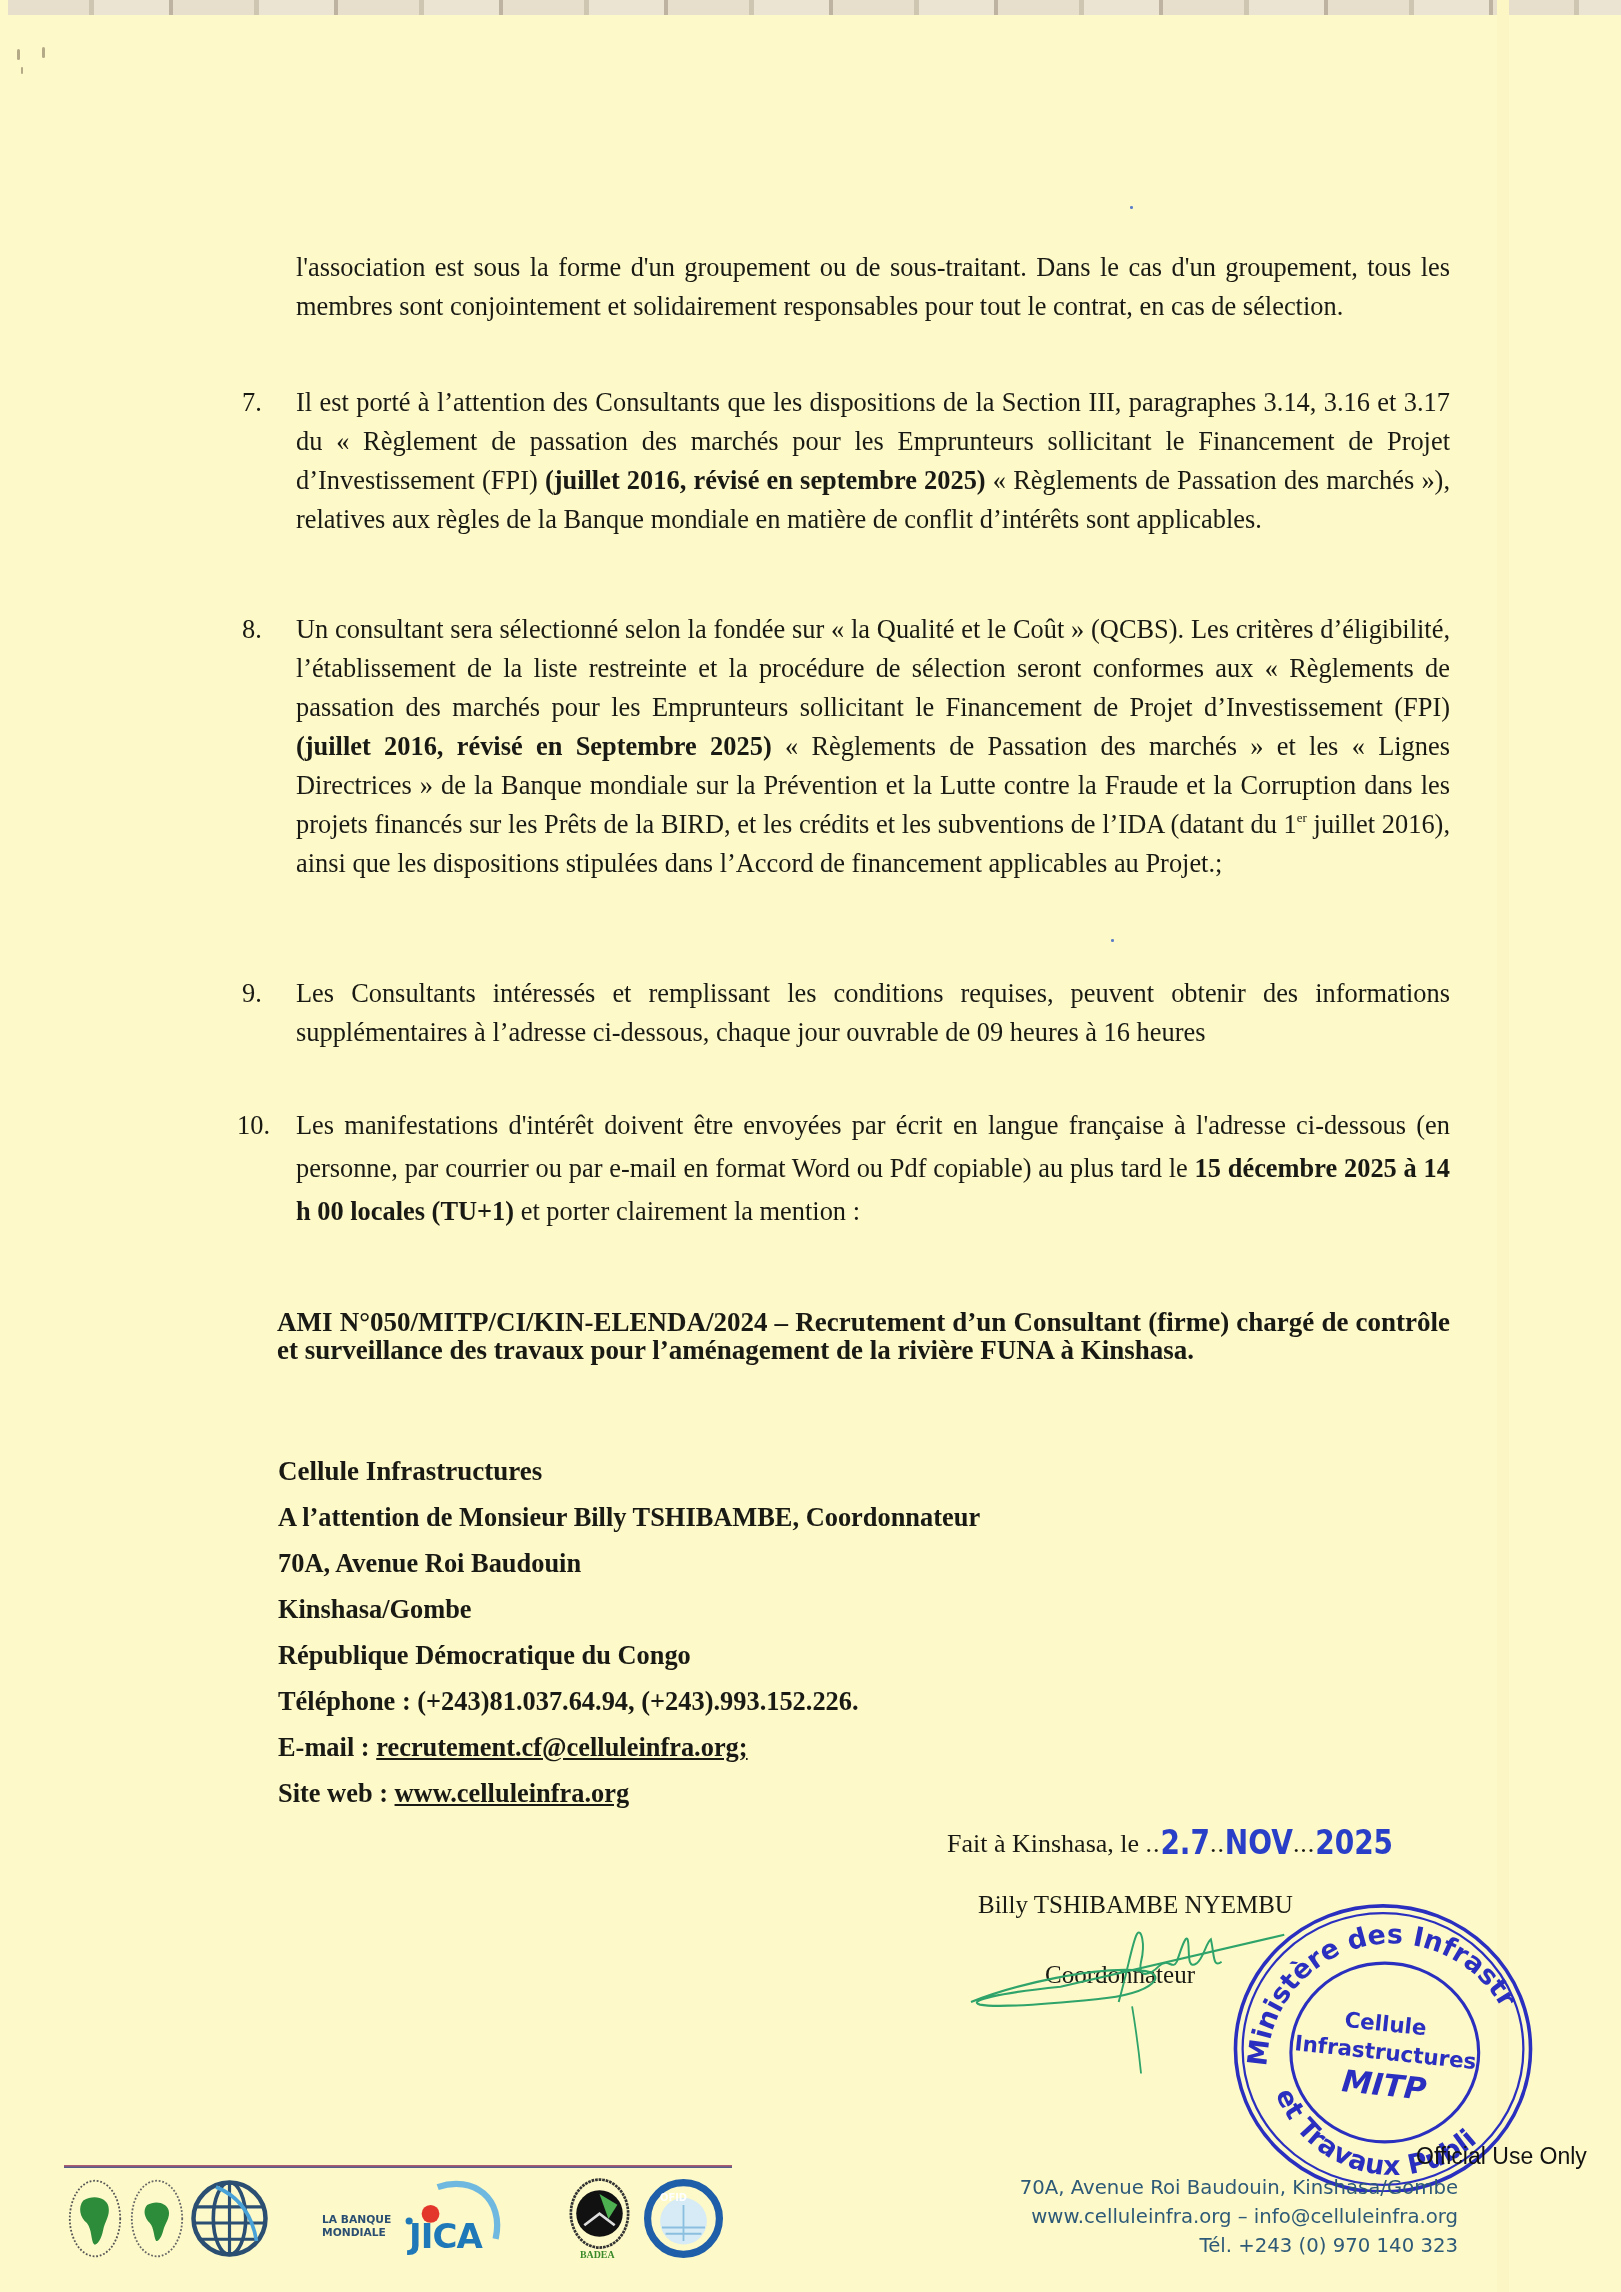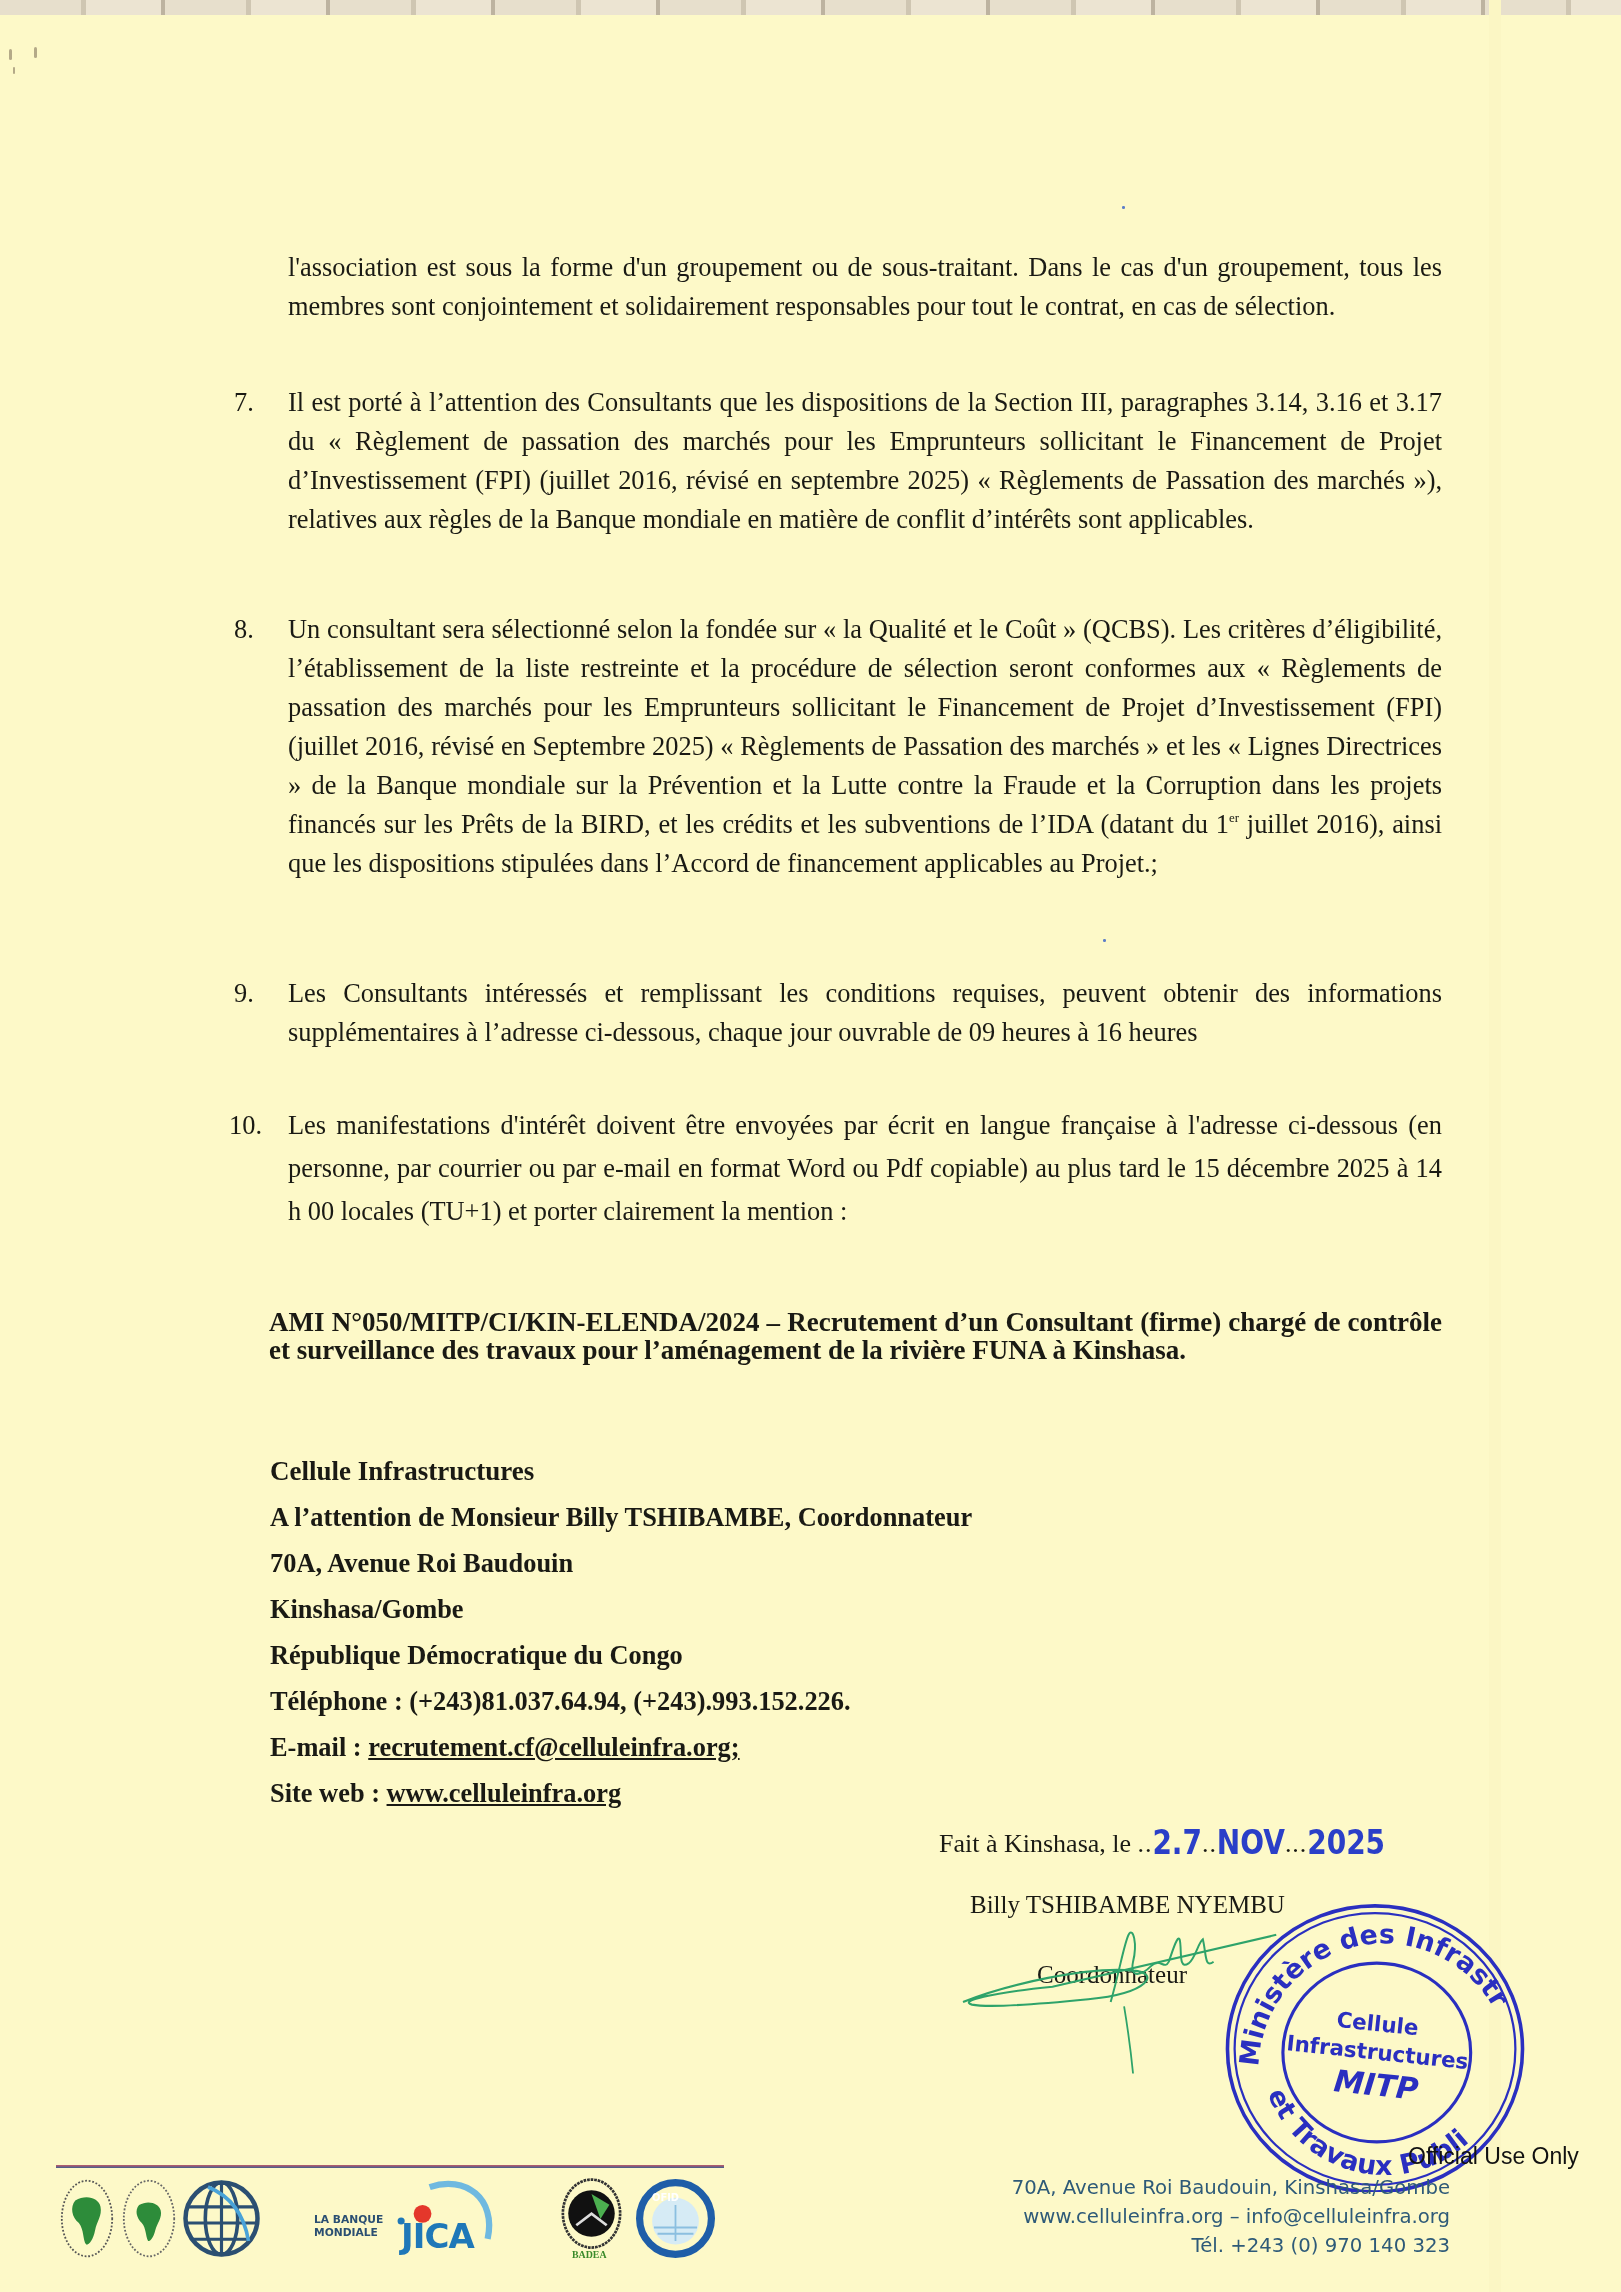--- a/index.html
+++ b/index.html
@@ -7,31 +7,31 @@
     width: 1621px; height: 2293px; position: relative; overflow: hidden;
     background: #fdf9c8;
     font-family: "Liberation Serif", "DejaVu Serif", serif;
     color: #1a1a14;
   }
   .topstrip {
     position: absolute; left: 0; top: 0; width: 1621px; height: 15px;
     background: repeating-linear-gradient(90deg, #e7dfcc 0 81px, #cfc6b2 81px 86px, #ece4d2 86px 161px, #bdb3a0 161px 165px);
   }
   .rightedge { position: absolute; right: 0; top: 0; width: 12.5px; height: 2293px; background: #fbf6c4; }
-  .page { position: absolute; left: 0; top: 0; width: 1501px; height: 2293px; }
+  .page { position: absolute; left: 8px; top: 0; width: 1501px; height: 2293px; }
 
   .para { position: absolute; left: 288px; width: 1154px; font-size: 26.4px; line-height: 39px; text-align: justify; }
   .para .num { position: absolute; left: -54px; top: 0; width: 45px; }
   .cont { top: 248px; }
   .p7 { top: 383px; }
   .p8 { top: 610px; }
   .p9 { top: 974px; }
   .p10 { top: 1104px; line-height: 43px; }
   .p10 .num { left: -59px; }
-  b, .bold { font-weight: normal; }
+  b, .bold { font-weight: bold; }
   sup { font-size: 13px; line-height: 0; vertical-align: 10.7px; margin-top: 16px; }
 
   .subject { position: absolute; left: 269px; top: 1308px; width: 1173px; font-size: 27px; line-height: 28px; font-weight: bold; text-align: justify; }
 
   .address { position: absolute; left: 270px; top: 1448px; width: 806px; font-size: 26.4px; line-height: 46px; }
   .address .line { display: block; white-space: nowrap; }
   .address .first { font-weight: bold; font-size: 27px; }
   .address .boldline { font-weight: bold; }
   .address a { color: #1a1a14; text-decoration: underline; }
 

